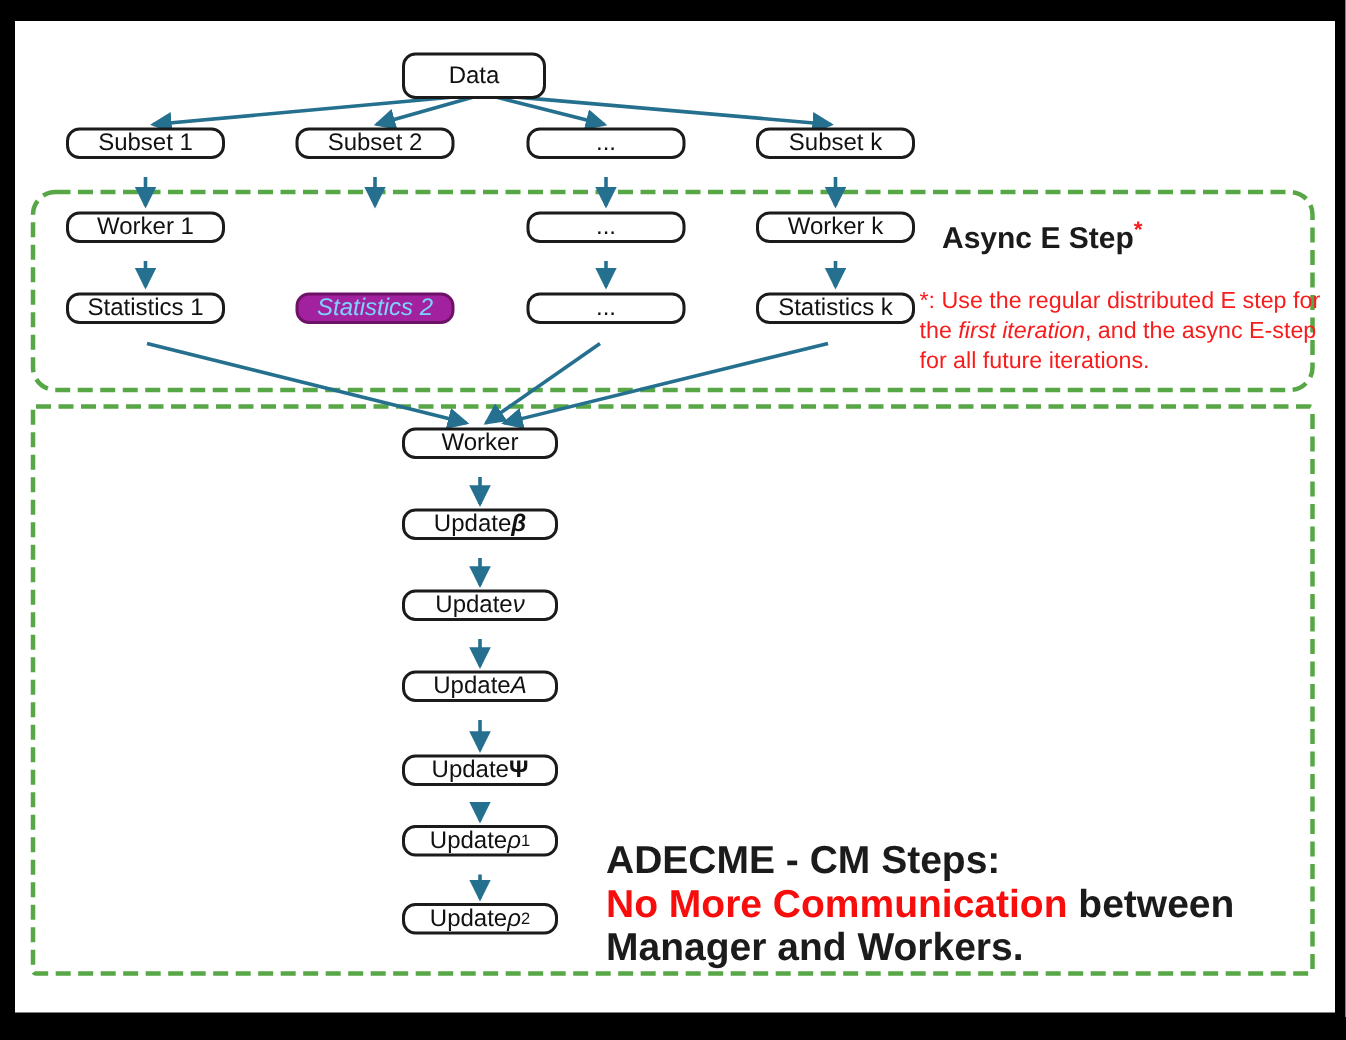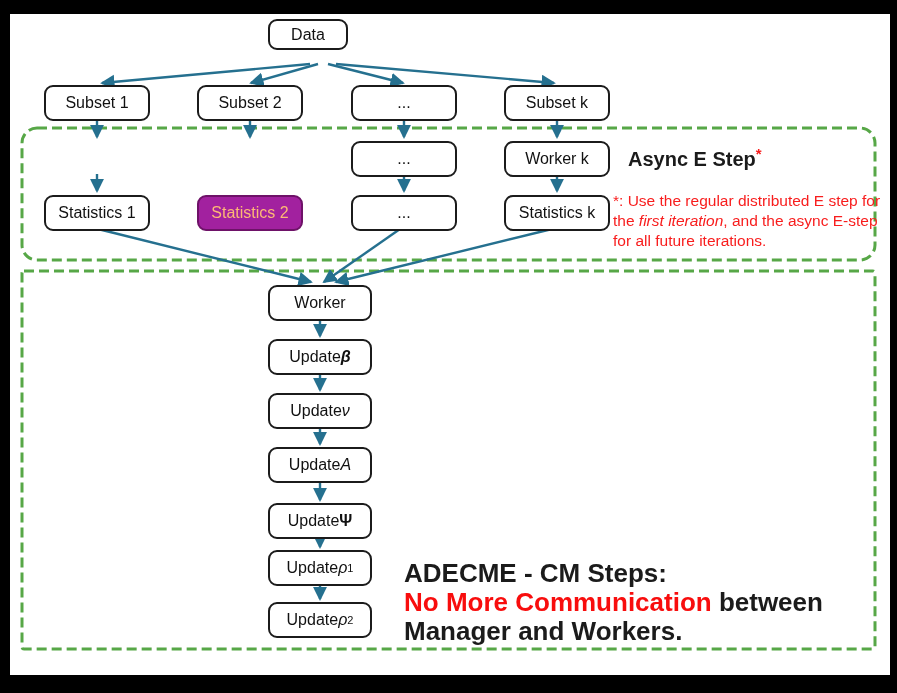--- a/index.html
+++ b/index.html
@@ -5,26 +5,26 @@
   html,body{margin:0;padding:0;}
   body{
     width:897px;height:693px;background:#000;position:relative;overflow:hidden;
     font-family:"Liberation Sans","DejaVu Sans",sans-serif;
   }
   .canvas{
     position:absolute;left:10px;top:14px;width:880px;height:661px;background:#ffffff;
   }
   .overlay{position:absolute;left:0;top:0;width:880px;height:661px;}
   .node{
-    position:absolute;box-sizing:border-box;width:106px;height:36px;
+    position:absolute;box-sizing:border-box;width:106px;height:21px;
     background:#ffffff;border:2.4px solid #1b1b1b;border-radius:9px;
     display:flex;align-items:center;justify-content:center;
     font-size:16px;color:#111;white-space:nowrap;z-index:2;
   }
-  .node.highlight{background:#A2219F;border-color:#6E1268;color:#fdba74;}
+  .node.highlight{background:#A2219F;border-color:#6E1268;color:#7dd3fc;font-style:italic;}
   .sym-beta{font-style:italic;font-weight:700;}
   .sym-nu{font-style:italic;}
   .sym-A{font-style:italic;}
   .sym-psi{font-weight:700;}
   .sym-rho{font-style:italic;}
   .subscript{font-size:11px;vertical-align:-4px;font-style:normal;}
   .async-title{
     position:absolute;left:618px;top:131px;z-index:3;
     font-size:20px;font-weight:700;color:#1b1b1b;white-space:nowrap;text-align:center;
   }
@@ -76,37 +76,40 @@
 
       <line x1="310" y1="304" x2="310" y2="322" marker-end="url(#ah)"></line>
       <line x1="310" y1="358" x2="310" y2="376" marker-end="url(#ah)"></line>
       <line x1="310" y1="412" x2="310" y2="430" marker-end="url(#ah)"></line>
       <line x1="310" y1="466" x2="310" y2="486" marker-end="url(#ah)"></line>
       <line x1="310" y1="522" x2="310" y2="533" marker-end="url(#ah)"></line>
       <line x1="310" y1="569" x2="310" y2="585" marker-end="url(#ah)"></line>
     </g>
   </svg>
 
-  <div class="node" style="left:258px;top:5px;width:80px;height:31px">
+  <div class="node" style="left:258px;top:21px;width:96px;height:31px">
     <span>Data</span>
   </div>
 
   <div class="node" style="left:34px;top:71px">
       <span>Subset 1</span>
     </div>
   <div class="node" style="left:187px;top:71px">
       <span>Subset 2</span>
     </div>
   <div class="node" style="left:341px;top:71px">
       <span>...</span>
     </div>
   <div class="node" style="left:494px;top:71px">
       <span>Subset k</span>
     </div>
 
+  <div class="node" style="left:34px;top:127px">
+      <span>Worker 1</span>
+    </div>
   <div class="node" style="left:341px;top:127px">
       <span>...</span>
     </div>
   <div class="node" style="left:494px;top:127px">
       <span>Worker k</span>
     </div>
 
   <div class="node" style="left:34px;top:181px">
       <span>Statistics 1</span>
     </div>

